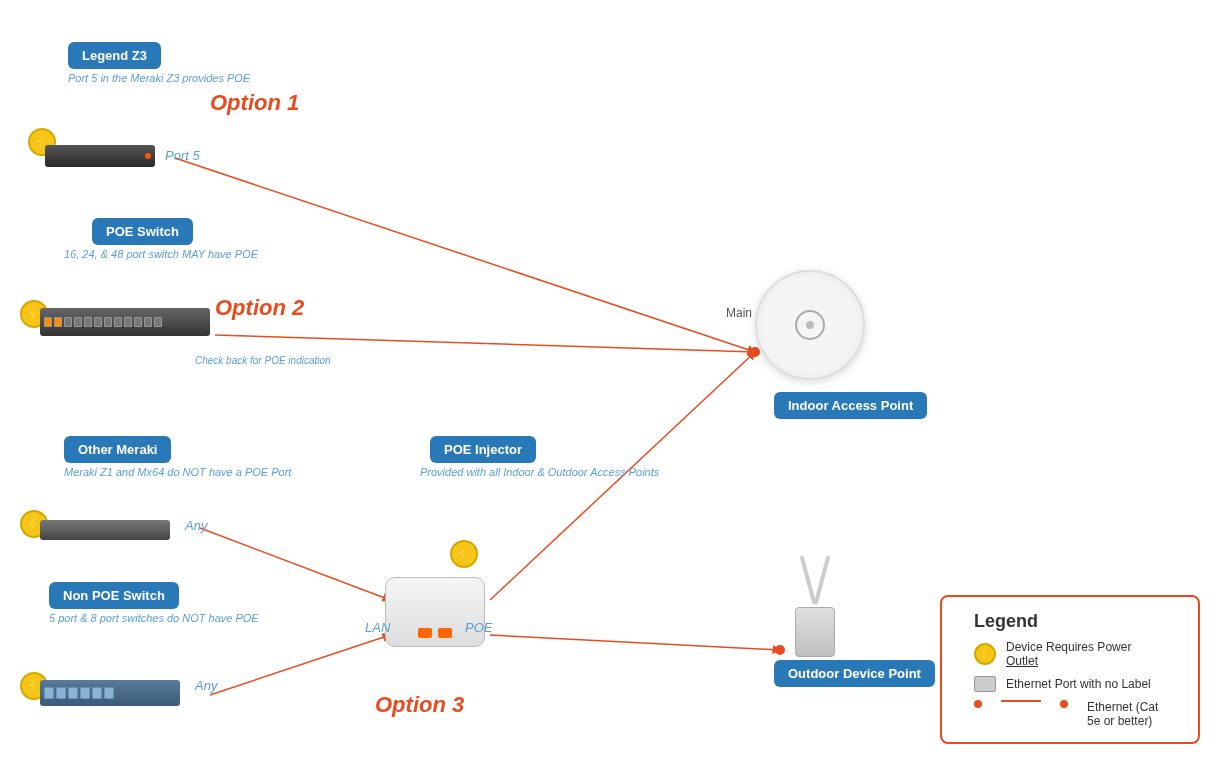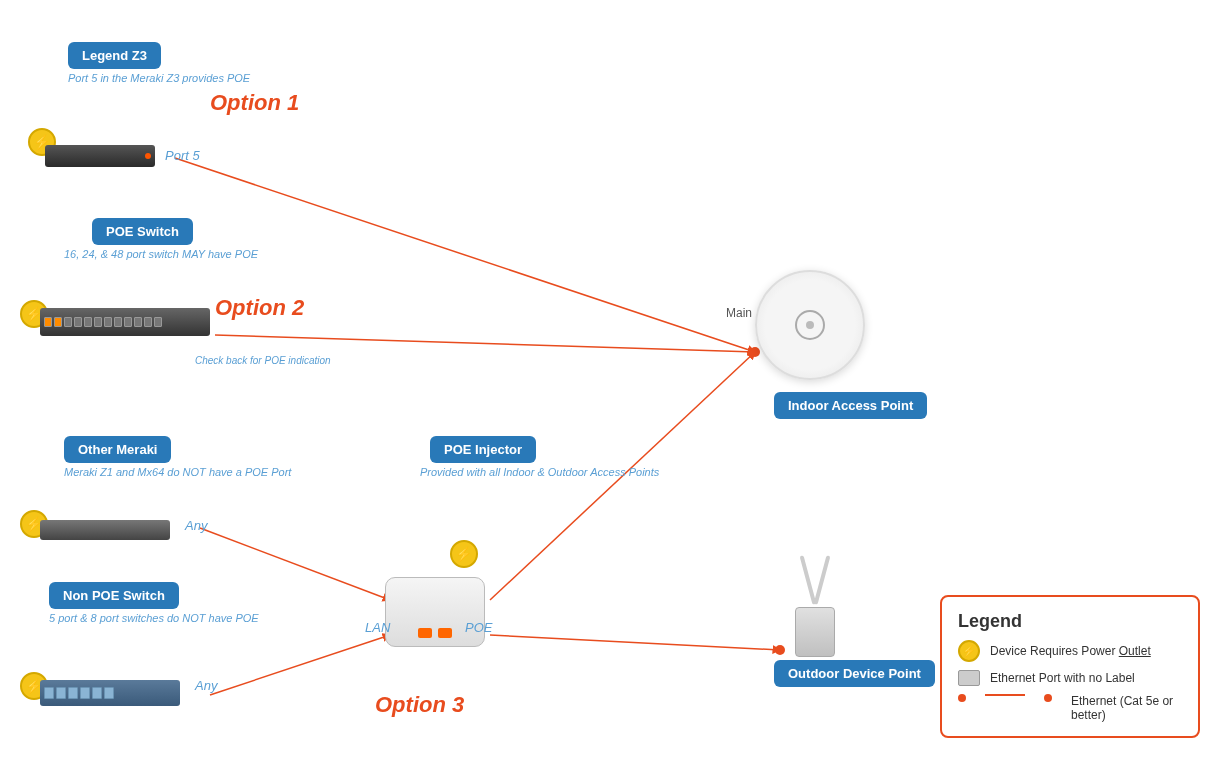--- a/index.html
+++ b/index.html
@@ -128,21 +128,21 @@
 
     
     .element {
       position: absolute;
     }
 
     
     .legend-box {
       border: 2px solid #e84c1e;
       border-radius: 8px;
-      padding: 14px 16px;
+      padding: 14px 32px;
       background: #fff;
       width: 260px;
     }
     .legend-title {
       font-size: 18px;
       font-weight: bold;
       color: #333;
     }
     .legend-row {
       display: flex;

